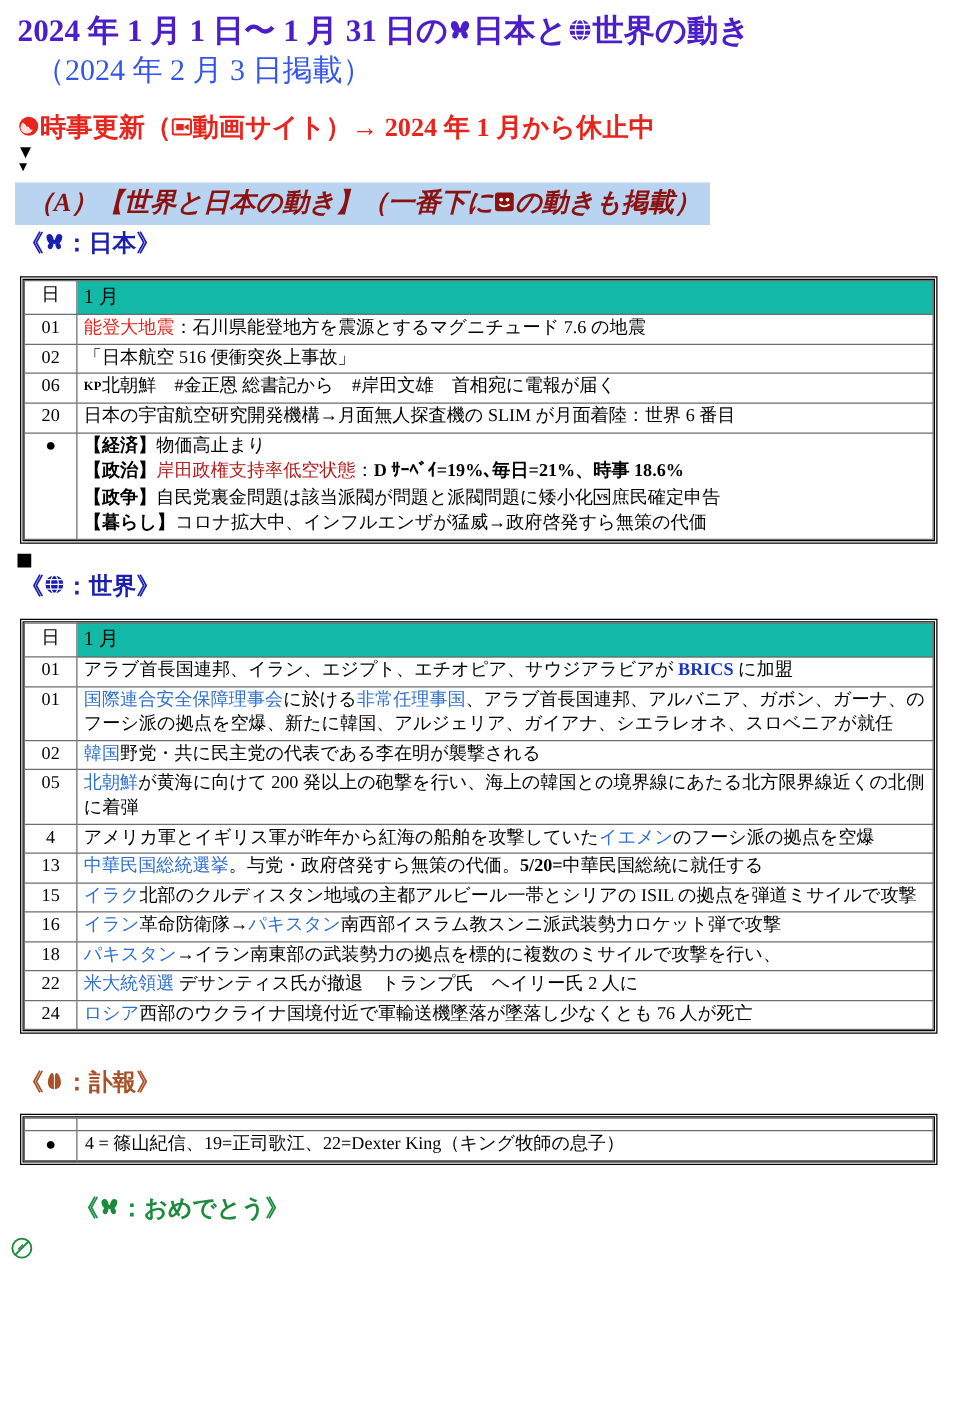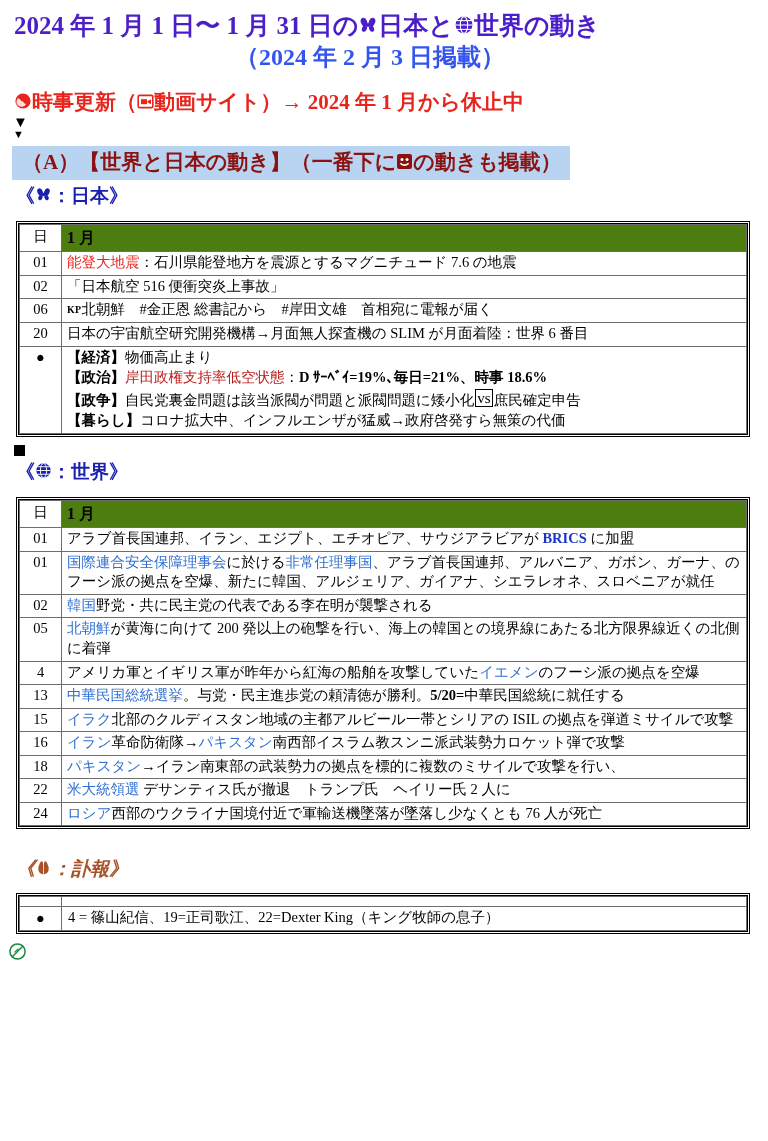--- a/index.html
+++ b/index.html
@@ -31,26 +31,25 @@
   .title-line1 {
     font-size: 25px;
     font-weight: bold;
     color: #4b1ec9;
     line-height: 1.25;
     letter-spacing: 0px;
     white-space: nowrap;
   }
   .title-line2 {
     font-size: 24px;
-    font-weight: bold;
+    font-weight: normal;
     color: #3355ee;
     line-height: 1.25;
     padding-left: 14px;
     white-space: nowrap;
-    text-align: center;
   }
   .icon-inline {
     display: inline-block;
     vertical-align: -1px;
   }
 
   
   .update-line {
     margin: 18px 0 0 14px;
     font-size: 21px;
@@ -63,20 +62,21 @@
     margin-left: 13px;
     font-size: 15px;
     color: #000000;
     line-height: 0.9;
   }
   .caret.small { font-size: 11px; }
 
   
   .section-a-wrap {
     margin: 6px 0 0 12px;
+    font-style: italic;
   }
   .section-a {
     display: inline-block;
     background: #b8d4f0;
     color: #8c1212;
     font-size: 21px;
     font-weight: bold;
     padding: 3px 8px 4px 10px;
     line-height: 1.25;
     white-space: nowrap;
@@ -85,21 +85,21 @@
   
   .sub-header {
     font-size: 19px;
     font-weight: bold;
     margin: 4px 0 0 16px;
     white-space: nowrap;
     line-height: 1.3;
   }
   .sub-header.japan { color: #1a1fb0; }
   .sub-header.world { color: #1a1fb0; }
-  .sub-header.obit  { color: #a8522a; font-style: italic; }
+  .sub-header.obit  { color: #a8522a; }
   .sub-header.congrats {
     color: #1a8a3c;
     margin-left: 60px;
     font-size: 19px;
   }
 
   
   .square-marker {
     width: 11px;
     height: 11px;
@@ -130,23 +130,23 @@
     font-weight: normal;
   }
   table.news col.daycol { width: 42px; }
   table.news td.day {
     text-align: center;
     padding: 1px 2px 2px 2px;
     font-size: 14.5px;
     white-space: nowrap;
   }
   table.news tr.head td {
-    background: #4d7c0f;
+    background: #14b8a6;
     font-size: 16px;
-    font-weight: bold;
+    font-weight: normal;
     padding-top: 2px;
     padding-bottom: 3px;
   }
   table.news tr.head td.day {
     background: #ffffff;
     font-weight: normal;
     font-size: 14.5px;
   }
   .dot-big {
     font-size: 17px;
@@ -289,21 +289,21 @@
           </tr>
           <tr>
             <td class="day">20</td>
             <td><span class="c-black">日本の宇宙航空研究開発機構→月面無人探査機の SLIM が月面着陸：世界 6 番目</span></td>
           </tr>
           <tr>
             <td class="day dot-big">●</td>
             <td>
               <div class="summary-line"><span class="c-black bold">【経済】</span><span class="c-black">物価高止まり</span></div>
               <div class="summary-line"><span class="c-black bold">【政治】</span><span class="c-teal">岸田政権支持率低空状態</span><span class="c-black">：</span><span class="c-black bold">D ｻｰﾍﾞｲ=19%、毎日=21%、時事 18.6%</span></div>
-              <div class="summary-line"><span class="c-black bold">【政争】</span><span class="c-black">自民党裏金問題は該当派閥が問題と派閥問題に矮小化</span><span style="display: inline-block; border: 1px solid rgb(0, 0, 0); font-size: 15px; font-weight: normal; padding: 0px 1px; line-height: 1.1; vertical-align: 2px; margin: 0px 1px; text-align: right;">vs</span><span class="c-black">庶民確定申告</span></div>
+              <div class="summary-line"><span class="c-black bold">【政争】</span><span class="c-black">自民党裏金問題は該当派閥が問題と派閥問題に矮小化</span><span style="display: inline-block; border: 1px solid rgb(0, 0, 0); font-size: 10px; font-weight: bold; padding: 0px 1px; line-height: 1.1; vertical-align: 2px; margin: 0px 1px; text-align: right;">vs</span><span class="c-black">庶民確定申告</span></div>
               <div class="summary-line"><span class="c-black bold">【暮らし】</span><span class="c-black">コロナ拡大中、インフルエンザが猛威→政府啓発すら無策の代価</span></div>
             </td>
           </tr>
         </tbody>
     </table>
   </div>
 
   <div class="square-marker"></div>
 
   <div class="sub-header world">
@@ -344,21 +344,21 @@
           <tr>
             <td class="day">05</td>
             <td><span class="c-blue">北朝鮮</span><span class="c-black">が黄海に向けて 200 発以上の砲撃を行い、海上の韓国との境界線にあたる北方限界線近くの北側に着弾</span></td>
           </tr>
           <tr>
             <td class="day">4</td>
             <td><span class="c-black">アメリカ軍とイギリス軍が昨年から紅海の船舶を攻撃していた</span><span class="c-blue">イエメン</span><span class="c-black">のフーシ派の拠点を空爆</span></td>
           </tr>
           <tr>
             <td class="day">13</td>
-            <td><span class="c-blue">中華民国総統選挙</span><span class="c-black">。与党・民主進歩党の頼清徳が勝利。</span><span class="c-black bold">5/20=</span><span class="c-black">中華民国総統に就任する</span></td>
+            <td><span class="c-blue">中華民国総統選挙</span><span class="c-black">。与党・政府啓発すら無策の代価。</span><span class="c-black bold">5/20=</span><span class="c-black">中華民国総統に就任する</span></td>
           </tr>
           <tr>
             <td class="day">15</td>
             <td><span class="c-blue">イラク</span><span class="c-black">北部のクルディスタン地域の主都アルビール一帯とシリアの ISIL の拠点を弾道ミサイルで攻撃</span></td>
           </tr>
           <tr>
             <td class="day">16</td>
             <td><span class="c-blue">イラン</span><span class="c-black">革命防衛隊→</span><span class="c-blue">パキスタン</span><span class="c-black">南西部イスラム教スンニ派武装勢力ロケット弾で攻撃</span></td>
           </tr>
           <tr>
@@ -396,20 +396,31 @@
             <td></td>
           </tr>
         <tr>
           <td class="day dot-big">●</td>
           <td>4 = 篠山紀信、19=正司歌江、22=Dexter King（キング牧師の息子）</td>
         </tr>
       </tbody>
     </table>
   </div>
 
+  <div class="sub-header congrats" style="margin-top:24px;">
+    <span>《</span><span class="icon-inline"><svg width="17" height="17" viewBox="0 0 20 20">
+          <g fill="#1a8a3c">
+            <ellipse cx="6" cy="7" rx="3.1" ry="4.4" transform="rotate(-22 6 7)"></ellipse>
+            <ellipse cx="14" cy="7" rx="3.1" ry="4.4" transform="rotate(22 14 7)"></ellipse>
+            <ellipse cx="6.4" cy="13.6" rx="2.4" ry="3.3" transform="rotate(22 6.4 13.6)"></ellipse>
+            <ellipse cx="13.6" cy="13.6" rx="2.4" ry="3.3" transform="rotate(-22 13.6 13.6)"></ellipse>
+            <circle cx="10" cy="10" r="2.1"></circle>
+          </g>
+        </svg></span><span>：おめでとう》</span>
+  </div>
 
   <div class="green-circle-row">
     <span class="icon-inline"><svg width="19" height="19" viewBox="0 0 19 19">
           <circle cx="9.5" cy="9.5" r="7.6" fill="none" stroke="#1a8a3c" stroke-width="1.5"></circle>
           <line x1="4.3" y1="14.7" x2="14.7" y2="4.3" stroke="#1a8a3c" stroke-width="1.5"></line>
           <line x1="6.6" y1="10.4" x2="10.4" y2="6.6" stroke="#1a8a3c" stroke-width="1.2"></line>
         </svg></span>
   </div>
 
 </div>

